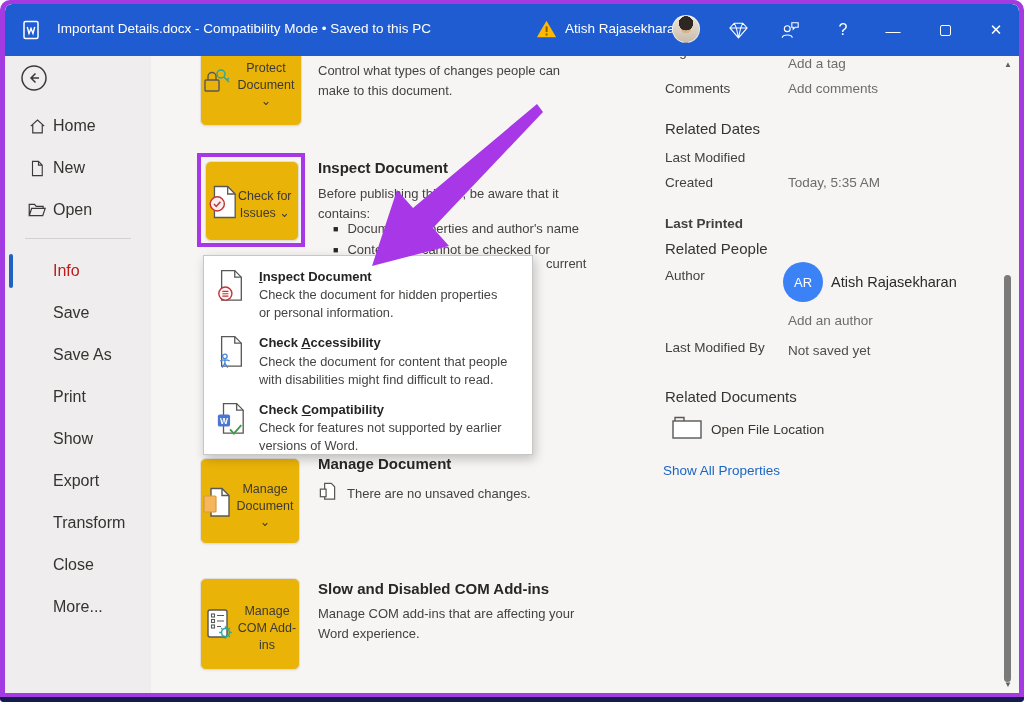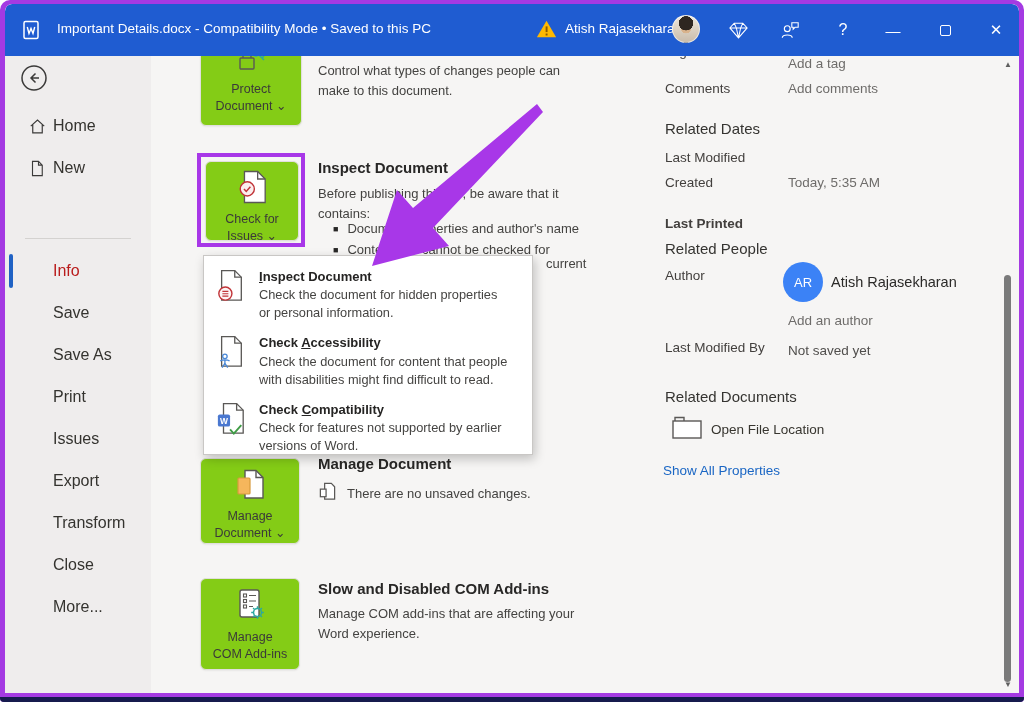--- a/index.html
+++ b/index.html
@@ -26,22 +26,22 @@
   #sidebar { position:absolute; left:0; top:52px; width:146px; height:637px; background:#efeded; }
   .nav-item { position:absolute; left:0; width:146px; height:28px; display:flex; align-items:center; cursor:default; }
   .nav-ico { position:absolute; left:22px; width:20px; height:20px; display:flex; align-items:center; justify-content:center; }
   .nav-lbl { position:absolute; left:48px; font-size:16px; color:#34332f; white-space:nowrap; }
   .nav-lbl.active { color:#b91c1c; }
   #side-divider { position:absolute; left:20px; top:234px; width:106px; height:1px; background:#d4d2d0; }
   #active-bar { position:absolute; left:4px; top:250px; width:4px; height:34px; background:#2062c4; border-radius:2px; }
   #back-btn { position:absolute; left:14px; top:59px; width:30px; height:30px; }
 
   
-  .card-btn { position:absolute; width:102px; background:#84cc16; border:1px solid #e1dfdd; border-radius:6px;
-    display:flex; flex-direction:column; align-items:center; justify-content:flex-start; box-shadow:0 1px 2px rgba(0,0,0,.06); }
+  .card-btn { position:absolute; width:102px; background:#eab308; border:1px solid #e1dfdd; border-radius:6px;
+    display:flex; flex-direction:row; align-items:center; justify-content:flex-start; box-shadow:0 1px 2px rgba(0,0,0,.06); }
   .card-lbl { font-size:12.5px; color:#3b3a39; text-align:center; line-height:1.35; }
   .h-section { position:absolute; font-size:15px; font-weight:700; color:#282726; white-space:nowrap; }
   .p-desc { position:absolute; font-size:13px; color:#444341; line-height:1.55; }
   .p-desc span { display:block; white-space:nowrap; }
   .bullet-row { position:absolute; font-size:13px; color:#444341; white-space:nowrap; }
   .bullet-glyph { font-size:9px; color:#282726; margin-right:9px; vertical-align:1.5px; }
 
   
   #dropdown { position:absolute; left:198px; top:251px; width:330px; height:200px; background:#fff;
     border:1px solid #c9c7c5; box-shadow:2px 4px 10px rgba(0,0,0,.22); z-index:40; padding:6px 0; }
@@ -289,38 +289,46 @@
     <span class="nav-lbl">Home</span>
   </div>
   <div class="nav-item" style="top:150px;">
     <span class="nav-ico">
       <svg width="18" height="19" viewBox="0 0 24 24" fill="none">
             <path d="M6 2.5 H14 L19 7.5 V21.5 H6 Z M14 2.5 V7.5 H19" stroke="#3b3a39" stroke-width="1.5"></path>
           </svg>
     </span>
     <span class="nav-lbl">New</span>
   </div>
+  <div class="nav-item" style="top:192px;">
+    <span class="nav-ico">
+      <svg width="20" height="18" viewBox="0 0 24 22" fill="none">
+            <path d="M2.5 18 V4 H9 L11 6.5 H19.5 V9 M2.5 18 L5.5 9 H22 L19 18 Z" stroke="#3b3a39" stroke-width="1.5"></path>
+          </svg>
+    </span>
+    <span class="nav-lbl">Open</span>
+  </div>
 
   <div id="side-divider"></div>
   <div id="active-bar"></div>
 
   <div class="nav-item" style="top:253px;">
         <span class="nav-lbl active">Info</span>
       </div>
   <div class="nav-item" style="top:295px;">
         <span class="nav-lbl">Save</span>
       </div>
   <div class="nav-item" style="top:337px;">
         <span class="nav-lbl">Save As</span>
       </div>
   <div class="nav-item" style="top:379px;">
         <span class="nav-lbl">Print</span>
       </div>
   <div class="nav-item" style="top:421px;">
-        <span class="nav-lbl">Issues</span>
+        <span class="nav-lbl">Show</span>
       </div>
   <div class="nav-item" style="top:463px;">
         <span class="nav-lbl">Export</span>
       </div>
   <div class="nav-item" style="top:505px;">
         <span class="nav-lbl">Transform</span>
       </div>
   <div class="nav-item" style="top:547px;">
         <span class="nav-lbl">Close</span>
       </div>

